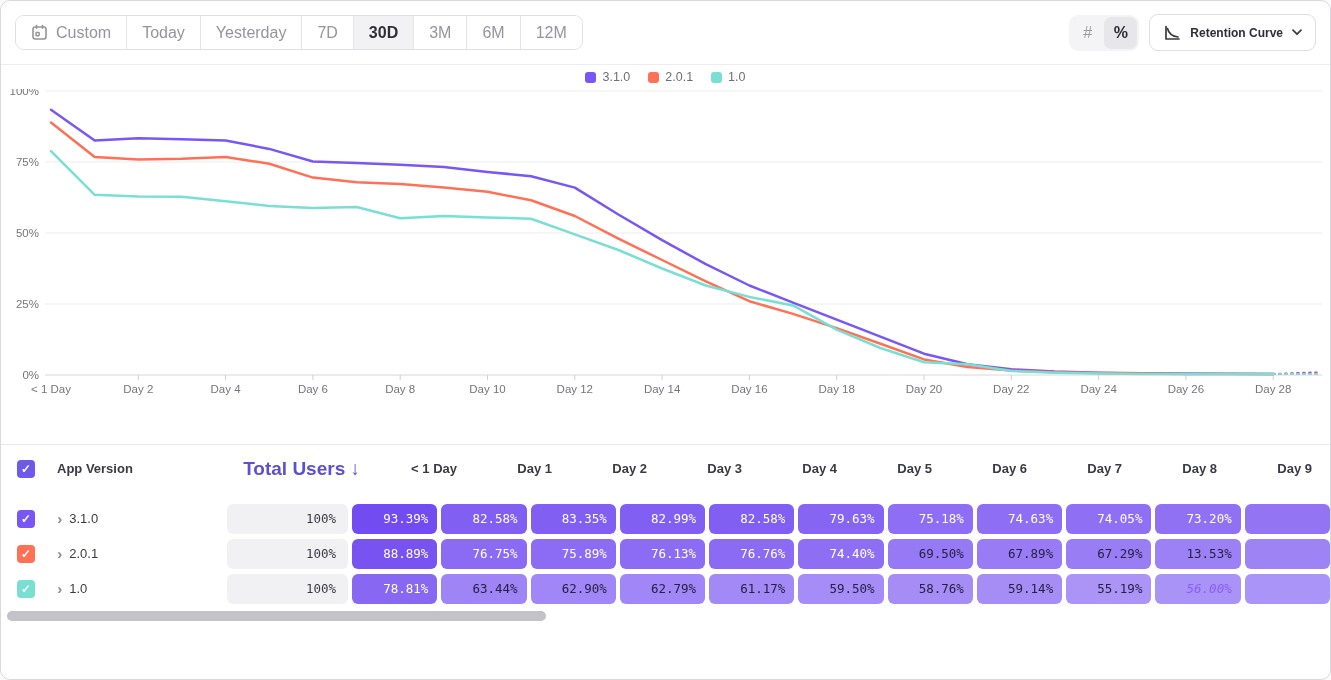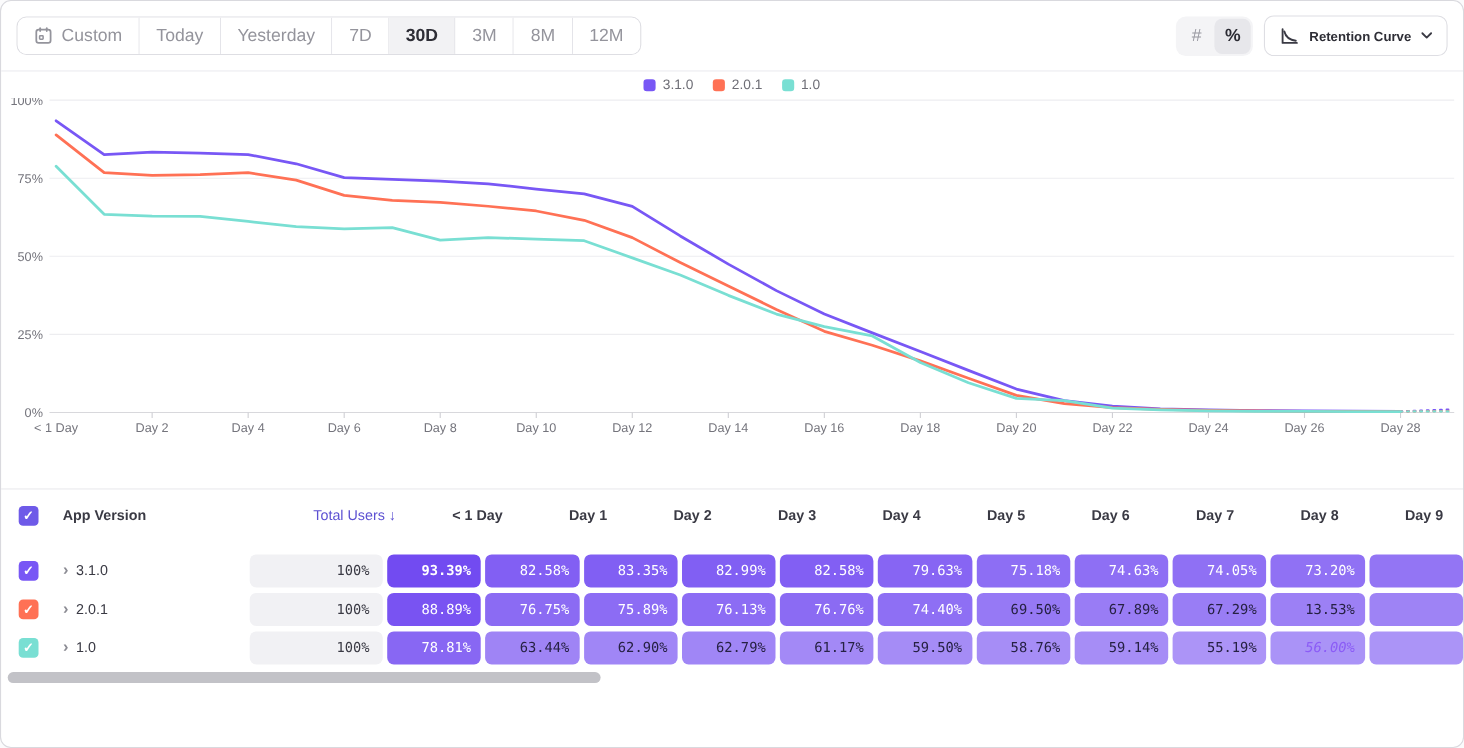--- a/index.html
+++ b/index.html
@@ -33,21 +33,21 @@
   .chart-footnote { position:absolute; top:352px; left:0; width:100%; text-align:center; font-size:13px; color:#9b9ba3; }
   
   .table-wrap { position:relative; }
   .t-head { display:flex; align-items:center; height:48px; border-top:1px solid #e9e9ed; padding-left:16px; }
   .cb-col { width:40px; display:flex; align-items:center; }
   .checkbox { width:18px; height:18px; border-radius:4px; display:flex; align-items:center; justify-content:center;
     color:#fff; font-size:12px; font-weight:700; cursor:pointer; }
   .version-col { width:186px; display:flex; align-items:center; gap:7px; }
   .version-head { font-size:13px; font-weight:700; color:#3a3a44; }
   .total-col { width:129px; text-align:right; }
-  .total-head { font-size:13px; font-weight:400; color:#5c50d2; padding-right:12px; cursor:pointer; }
+  .total-head { font-size:19px; font-weight:700; color:#5c50d2; padding-right:12px; cursor:pointer; }
   .day-head { width:91px; margin-left:4px; text-align:right; padding-right:10px; font-size:13px; font-weight:700; color:#3a3a44; cursor:pointer; }
   .t-body { padding-top:9px; }
   .t-row { display:flex; align-items:center; height:35px; padding-left:16px; }
   .chev { color:#8b8b93; font-size:15px; font-weight:700; cursor:pointer; line-height:1; margin-left:3px; }
   .version-label { font-size:13px; color:#3a3a44; }
   .total-pill { width:129px; height:30px; background:#f1f1f4; border-radius:6px; text-align:right; line-height:30px;
     padding-right:12px; font-family:"DejaVu Sans Mono", monospace; font-size:12.5px; color:#3a3a44; }
   .cell-pill { width:91px; height:30px; margin-left:4px; border-radius:6px; text-align:right; line-height:30px;
     padding-right:9px; font-family:"DejaVu Sans Mono", monospace; font-size:12.5px; cursor:pointer; }
   
@@ -88,21 +88,21 @@
         <div class="range-btn">
           <span>7D</span>
         </div>
         <div class="range-btn selected">
           <span>30D</span>
         </div>
         <div class="range-btn">
           <span>3M</span>
         </div>
         <div class="range-btn">
-          <span>8M</span>
+          <span>6M</span>
         </div>
         <div class="range-btn">
           <span>12M</span>
         </div>
       </div>
     <div class="toolbar-spacer"></div>
     <div class="mode-group">
         <div class="mode-btn">#</div>
         <div class="mode-btn selected">%</div>
       </div>
@@ -213,21 +213,21 @@
     <div class="t-body" id="table-body">
         <div class="t-row">
           <div class="cb-col">
             <div class="checkbox" style="background: rgb(120, 87, 245);">✓</div>
           </div>
           <div class="version-col">
             <span class="chev">›</span>
             <span class="version-label">3.1.0</span>
           </div>
           <div class="total-pill">100%</div>
-          <div class="cell-pill" style="background: rgba(104, 62, 240, 0.933); color: rgb(255, 255, 255); font-weight: bold;">93.39%</div>
+          <div class="cell-pill" style="background: rgba(104, 62, 240, 0.933); color: rgb(255, 255, 255);">93.39%</div>
           <div class="cell-pill" style="background: rgba(104, 62, 240, 0.827); color: rgb(255, 255, 255);">82.58%</div>
           <div class="cell-pill" style="background: rgba(104, 62, 240, 0.83); color: rgb(255, 255, 255);">83.35%</div>
           <div class="cell-pill" style="background: rgba(104, 62, 240, 0.83); color: rgb(255, 255, 255);">82.99%</div>
           <div class="cell-pill" style="background: rgba(104, 62, 240, 0.827); color: rgb(255, 255, 255);">82.58%</div>
           <div class="cell-pill" style="background: rgba(104, 62, 240, 0.796); color: rgb(255, 255, 255);">79.63%</div>
           <div class="cell-pill" style="background: rgba(104, 62, 240, 0.753); color: rgb(255, 255, 255);">75.18%</div>
           <div class="cell-pill" style="background: rgba(104, 62, 240, 0.745); color: rgb(255, 255, 255);">74.63%</div>
           <div class="cell-pill" style="background: rgba(104, 62, 240, 0.74); color: rgb(255, 255, 255);">74.05%</div>
           <div class="cell-pill" style="background: rgba(104, 62, 240, 0.733); color: rgb(255, 255, 255);">73.20%</div>
           <div class="cell-pill" style="background: rgba(104, 62, 240, 0.714);"></div>

